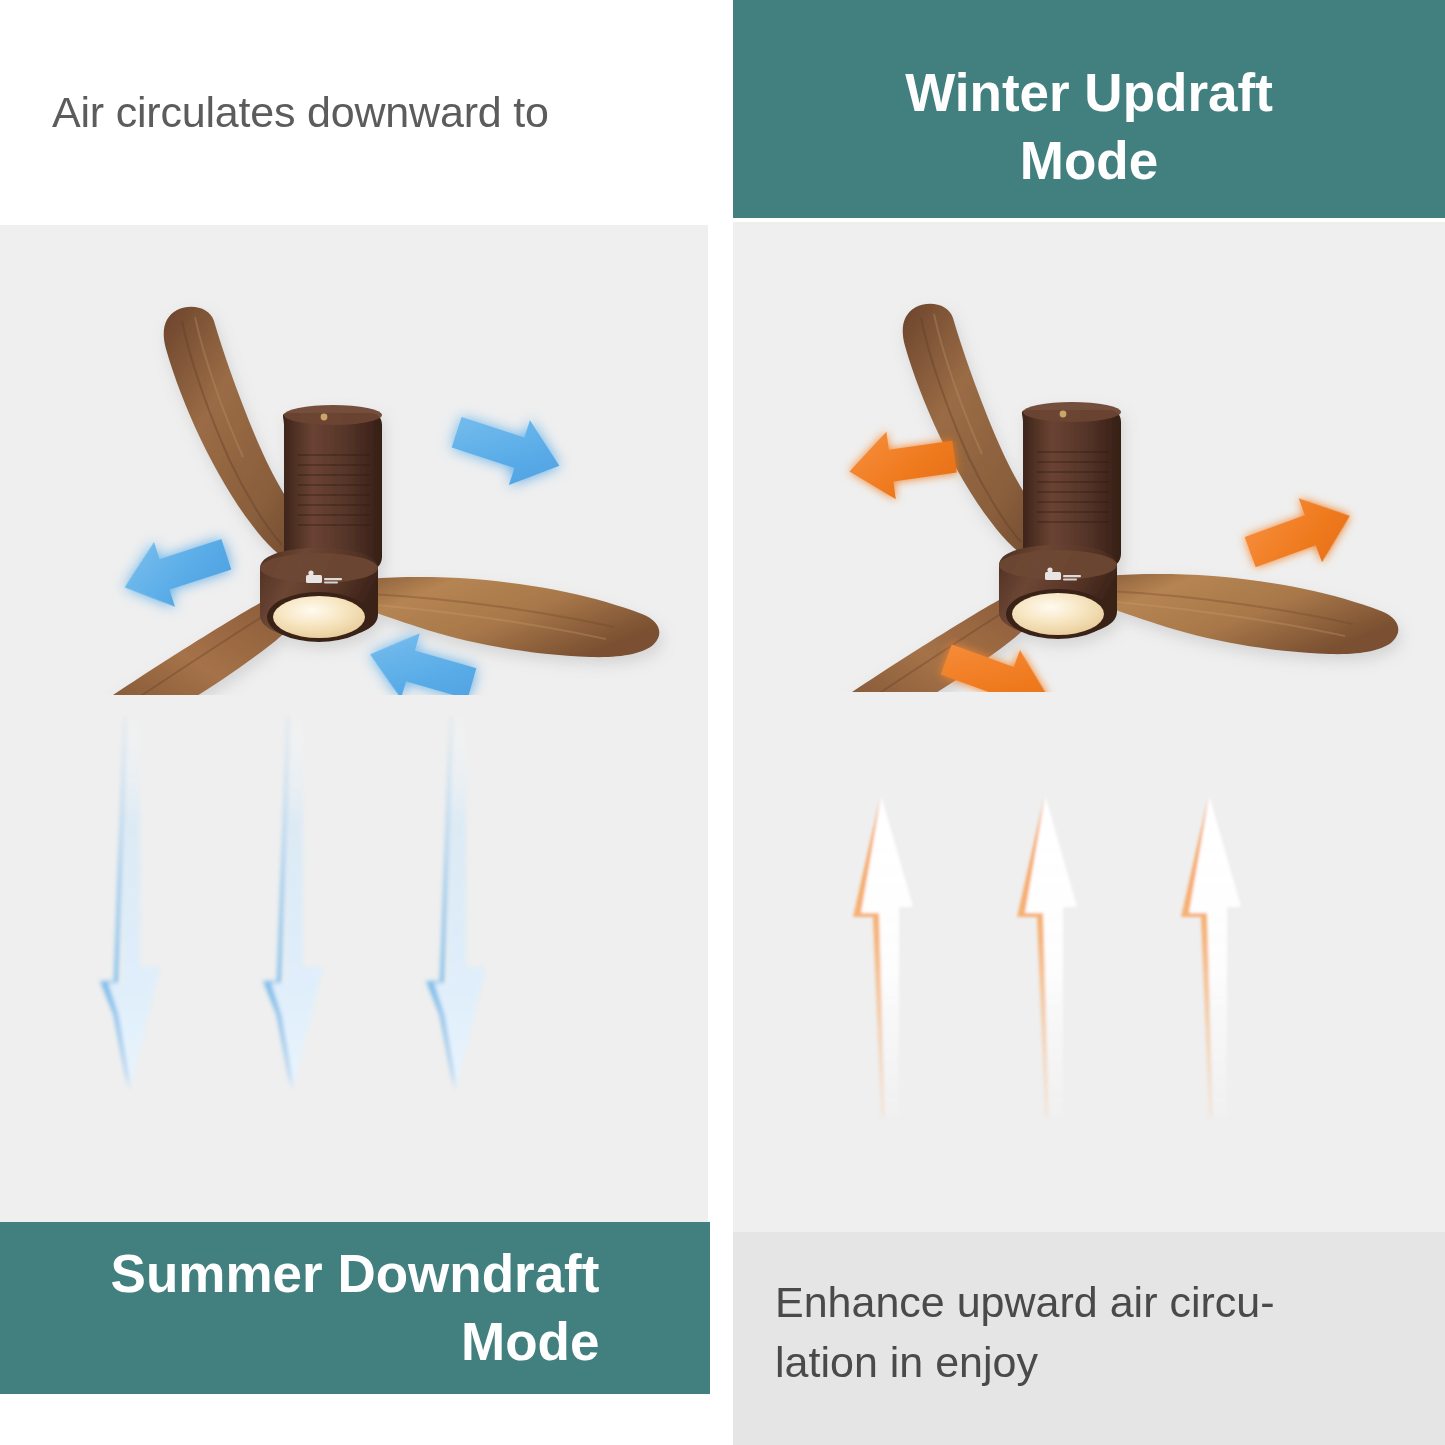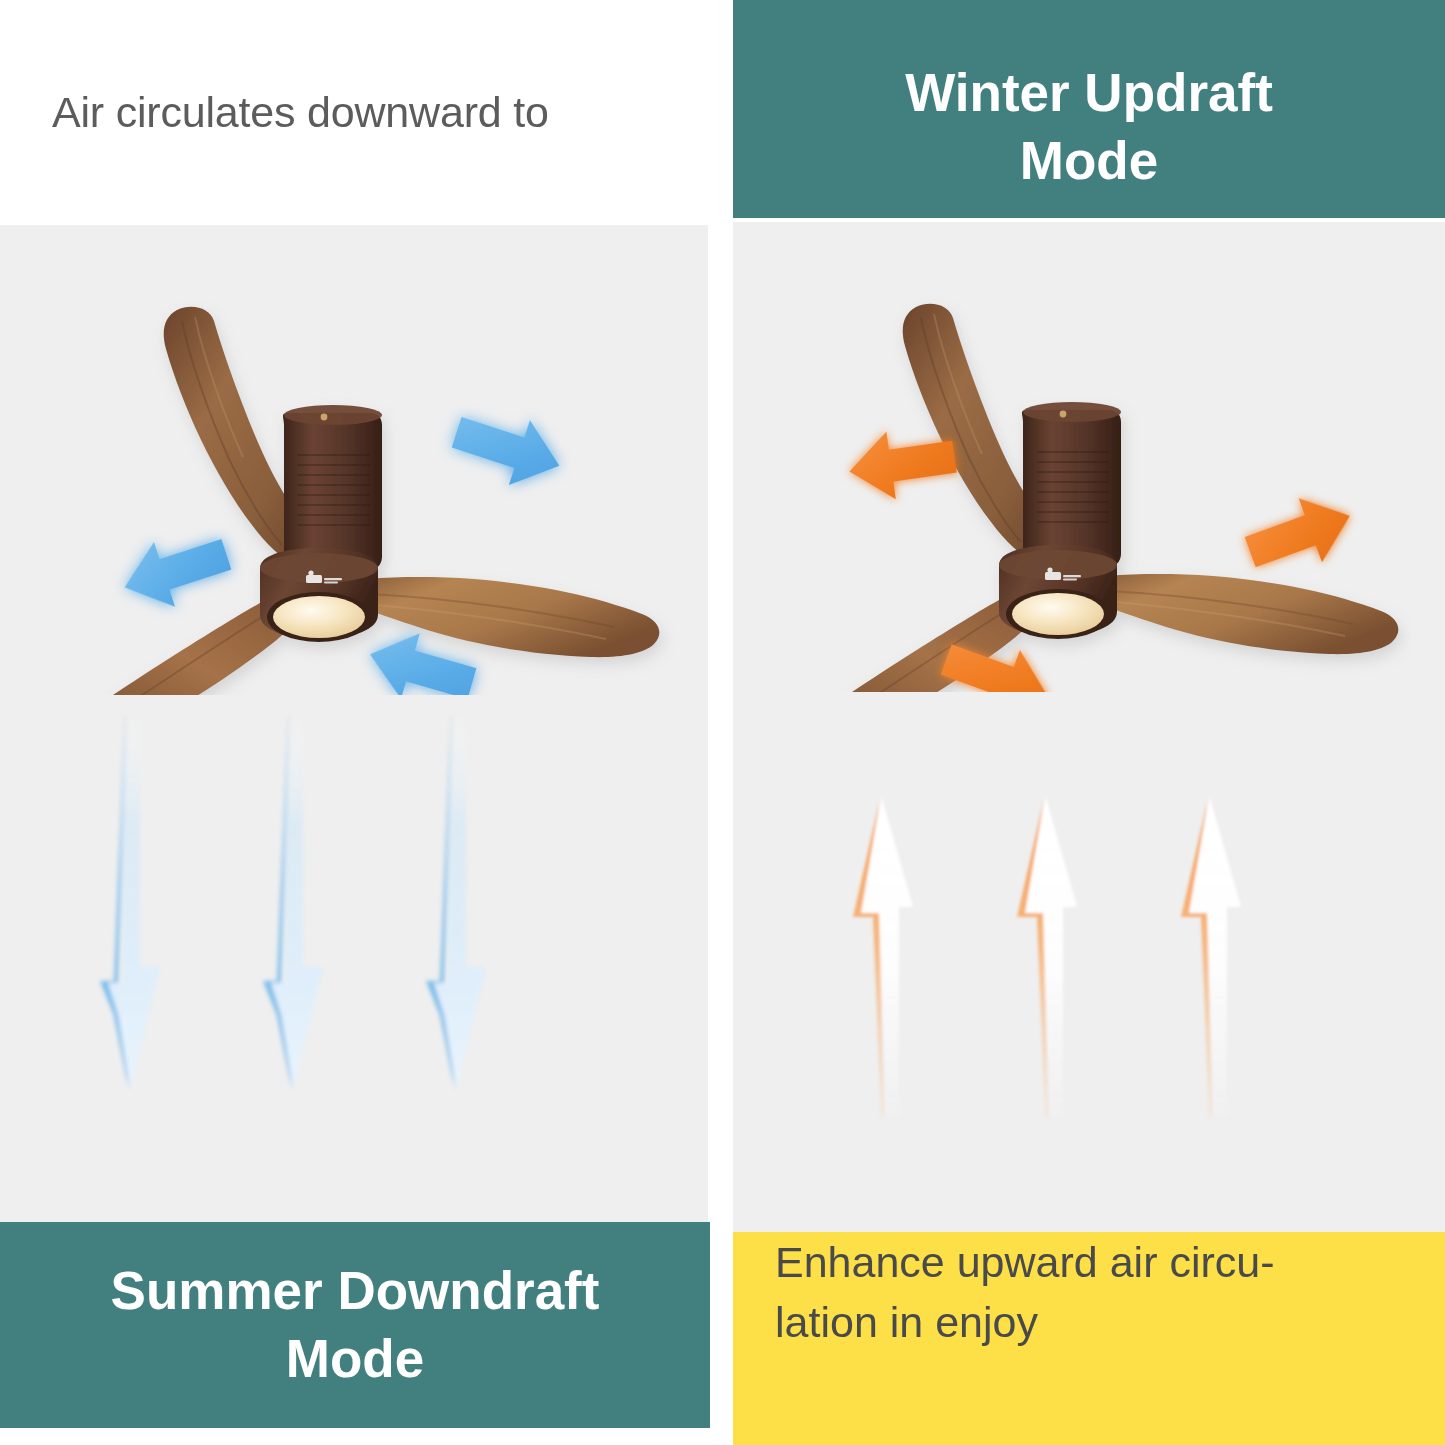--- a/index.html
+++ b/index.html
@@ -73,43 +73,43 @@
     overflow: hidden;
   }
 
   .photo-left  { left: 0;    top: 225px; width: 708px; height: 997px; }
   .photo-right { left: 733px; top: 222px; width: 712px; height: 1010px; }
 
   
   .footer-left {
     position: absolute;
     left: 0; top: 1222px;
-    width: 710px; height: 206px;
+    width: 710px; height: 172px;
     background: #42807f;
     display: flex;
     align-items: center;
     justify-content: center;
-    text-align: center;
+    text-align: right;
   }
 
   .footer-left-text {
     font-size: 53px;
     line-height: 1.28;
     color: #ffffff;
     font-weight: bold;
     padding: 0 26px;
   }
 
   .footer-right {
     position: absolute;
     left: 733px; top: 1232px;
     width: 712px; height: 213px;
-    background: #fde047;
+    background: #e5e5e5;
     display: flex;
-    align-items: flex-start;
+    align-items: center;
     padding: 0 30px 13px 42px;
   }
 
   .footer-right-text {
     font-size: 43px;
     line-height: 1.40;
     color: #4a4a4a;
     font-weight: 400;
   }
 

